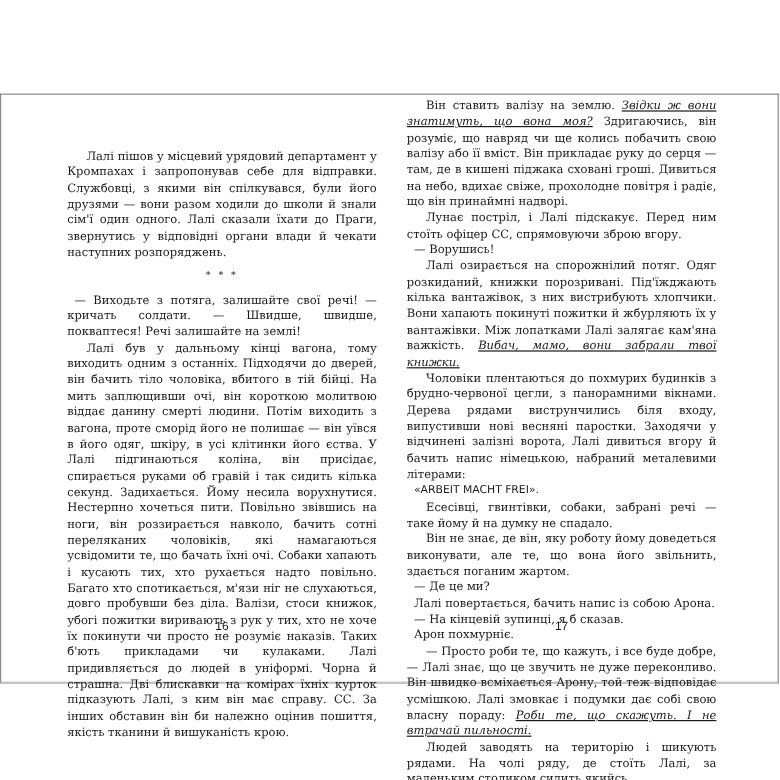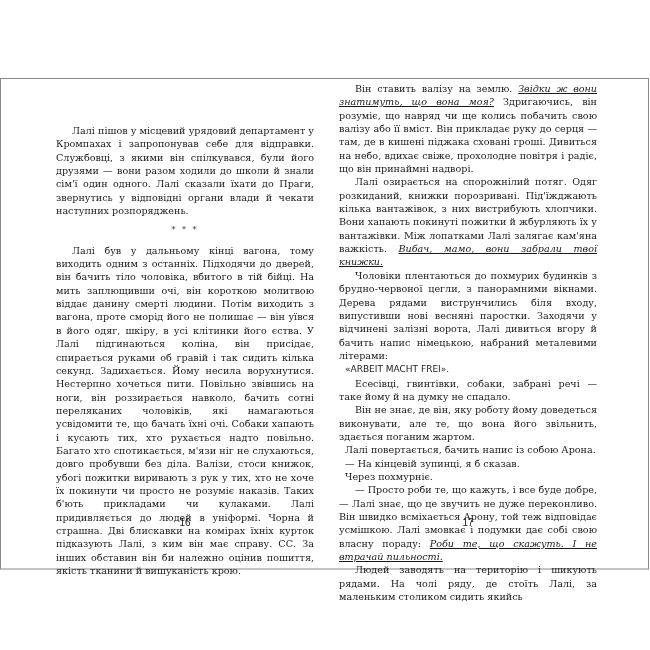--- a/index.html
+++ b/index.html
@@ -32,35 +32,39 @@
   </style>
 </head>
 <body>
 
 <div class="spread">
 
   <div class="page left">
     <div class="text">
       <p>Лалі пішов у місцевий урядовий департамент у Кромпахах і запропонував себе для відправки. Службовці, з якими він спілкувався, були його друзями — вони разом ходили до школи й знали сім'ї один одного. Лалі сказали їхати до Праги, звернутись у відповідні органи влади й чекати наступних розпоряджень.</p>
       <p class="asterism">* * *</p>
+      <p class="dialog">— Виходьте з потяга, залишайте свої речі! — кричать солдати. — Швидше, швидше, покваптеся! Речі залишайте на землі!</p>
       <p>Лалі був у дальньому кінці вагона, тому виходить одним з останніх. Підходячи до дверей, він бачить тіло чоловіка, вбитого в тій бійці. На мить заплющивши очі, він короткою молитвою віддає данину смерті людини. Потім виходить з вагона, проте сморід його не полишає — він уївся в його одяг, шкіру, в усі клітинки його єства. У Лалі підгинаються коліна, він присідає, спирається руками об гравій і так сидить кілька секунд. Задихається. Йому несила ворухнутися. Нестерпно хочеться пити. Повільно звівшись на ноги, він роззирається навколо, бачить сотні переляканих чоловіків, які намагаються усвідомити те, що бачать їхні очі. Собаки хапають і кусають тих, хто рухається надто повільно. Багато хто спотикається, м'язи ніг не слухаються, довго пробувши без діла. Валізи, стоси книжок, убогі пожитки виривають з рук у тих, хто не хоче їх покинути чи просто не розуміє наказів. Таких б'ють прикладами чи кулаками. Лалі придивляється до людей в уніформі. Чорна й страшна. Дві блискавки на комірах їхніх курток підказують Лалі, з ким він має справу. СС. За інших обставин він би належно оцінив пошиття, якість тканини й вишуканість крою.</p>
     </div>
     <div class="folio">16</div>
   </div>
 
   <div class="page right">
     <div class="text" id="right-text">
         <p>Він ставить валізу на землю. <em>Звідки ж вони знатимуть, що вона моя?</em> Здригаючись, він розуміє, що навряд чи ще колись побачить свою валізу або її вміст. Він прикладає руку до серця — там, де в кишені піджака сховані гроші. Дивиться на небо, вдихає свіже, прохолодне повітря і радіє, що він принаймні надворі.</p>
+        <p>Лунає постріл, і Лалі підскакує. Перед ним стоїть офіцер СС, спрямовуючи зброю вгору.</p>
+        <p class="dialog">— Ворушись!</p>
         <p>Лалі озирається на спорожнілий потяг. Одяг розкиданий, книжки порозривані. Під'їжджають кілька вантажівок, з них вистрибують хлопчики. Вони хапають покинуті пожитки й жбурляють їх у вантажівки. Між лопатками Лалі залягає кам'яна важкість. <em>Вибач, мамо, вони забрали твої книжки.</em></p>
         <p>Чоловіки плентаються до похмурих будинків з брудно-червоної цегли, з панорамними вікнами. Дерева рядами виструнчились біля входу, випустивши нові весняні паростки. Заходячи у відчинені залізні ворота, Лалі дивиться вгору й бачить напис німецькою, набраний металевими літерами:</p>
         <p class="dialog"><span class="caps">«ARBEIT MACHT FREI».</span></p>
         <p>Есесівці, гвинтівки, собаки, забрані речі — таке йому й на думку не спадало.</p>
         <p>Він не знає, де він, яку роботу йому доведеться виконувати, але те, що вона його звільнить, здається поганим жартом.</p>
+        <p class="dialog">— Де це ми?</p>
         <p class="dialog">Лалі повертається, бачить напис із собою Арона.</p>
         <p class="dialog">— На кінцевій зупинці, я б сказав.</p>
-        <p class="dialog">Через похмурніє.</p>
+        <p class="dialog">Арон похмурніє.</p>
         <p>— Просто роби те, що кажуть, і все буде добре, — Лалі знає, що це звучить не дуже переконливо. Він швидко всміхається Арону, той теж відповідає усмішкою. Лалі змовкає і подумки дає собі свою власну пораду: <em>Роби те, що скажуть. І не втрачай пильності.</em></p>
         <p>Людей заводять на територію і шикують рядами. На чолі ряду, де стоїть Лалі, за маленьким столиком сидить якийсь</p>
       </div>
     <div class="folio">17</div>
   </div>
 
 </div>
 
 </body></html>

